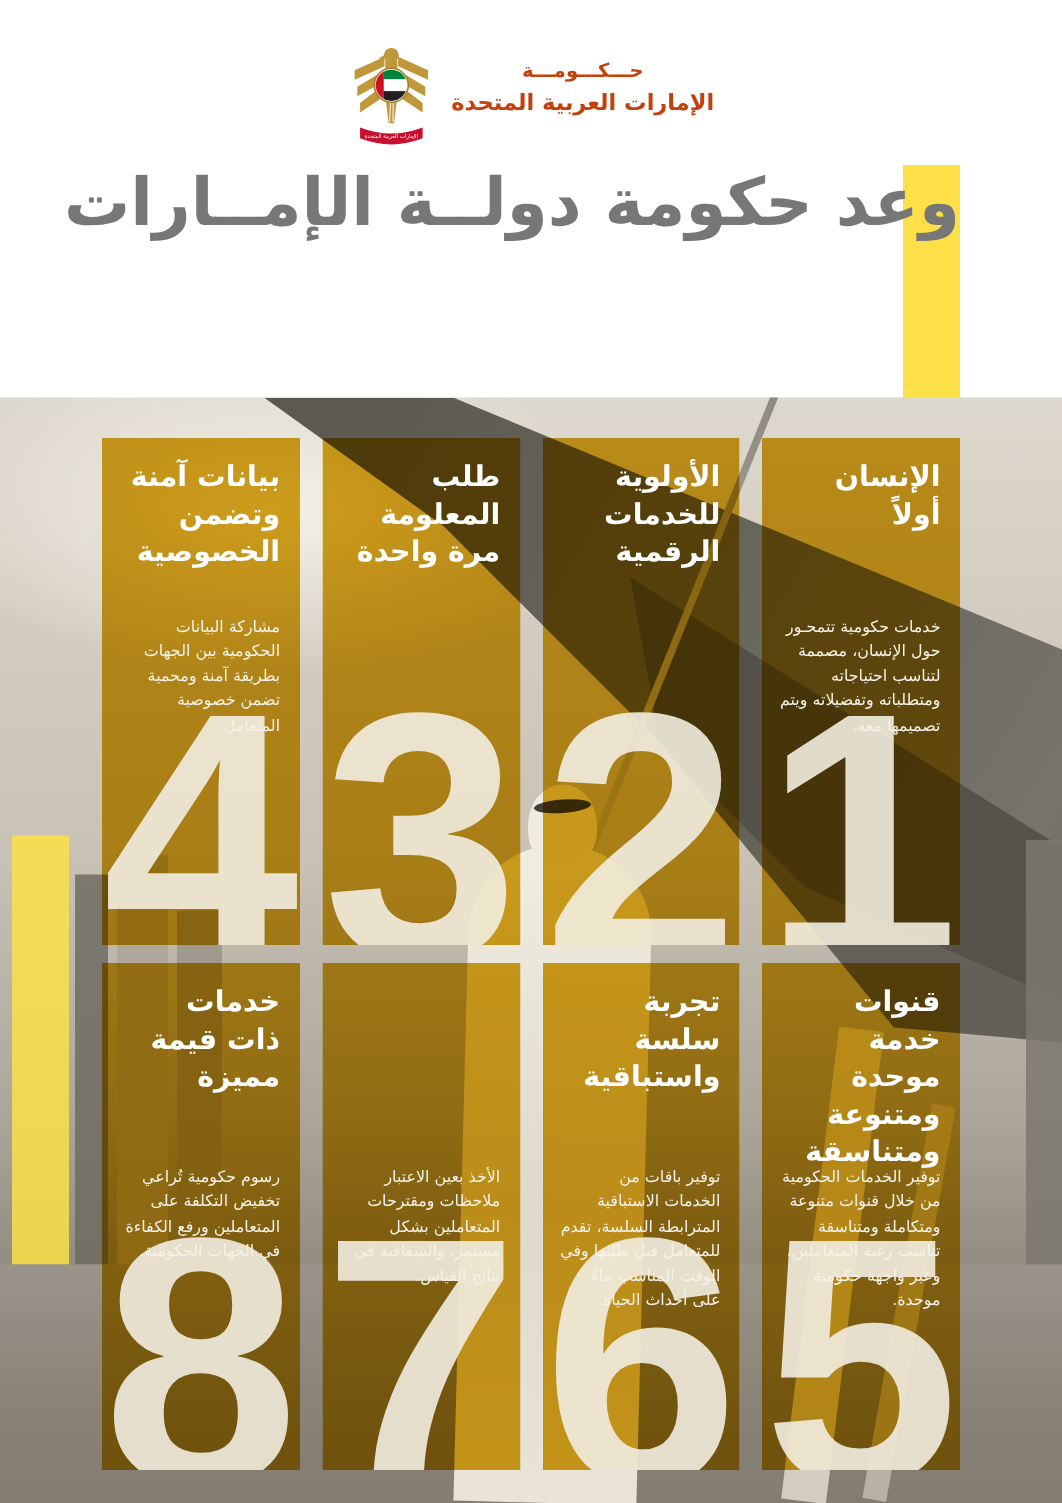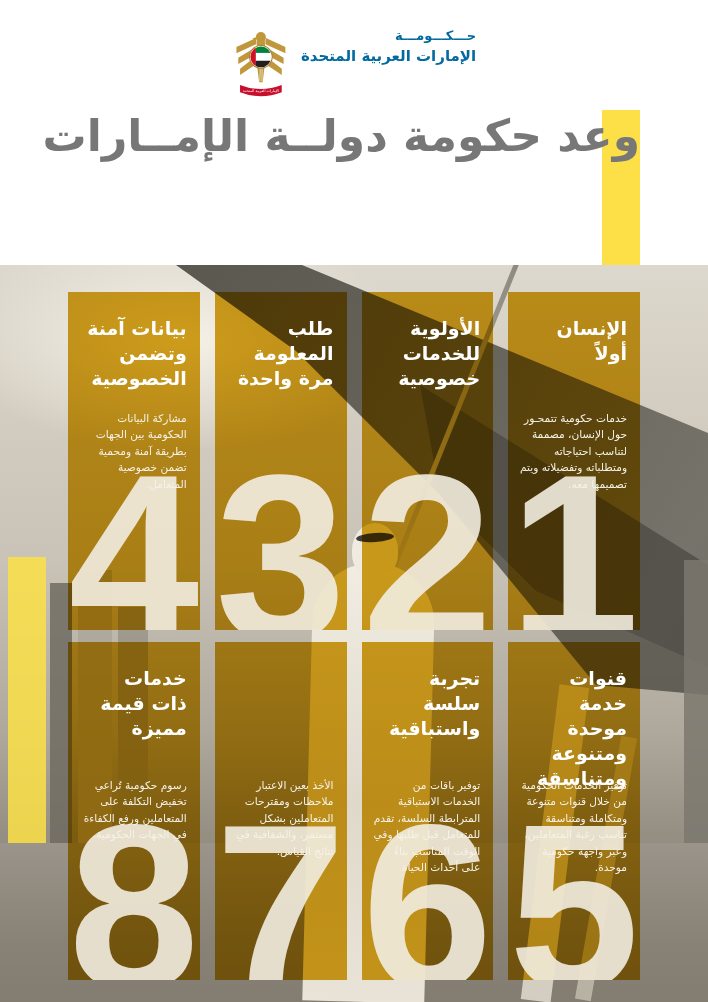--- a/index.html
+++ b/index.html
@@ -2,21 +2,21 @@
 <html lang="ar"><head>
 <meta charset="utf-8">
 <style>
   html,body{margin:0;padding:0;background:#ffffff;}
   .page{position:relative;width:708px;height:1002px;background:#ffffff;overflow:hidden;
         font-family:"DejaVu Sans",sans-serif;}
 
   
   .logo-row{position:absolute;top:28px;left:50%;transform:translateX(-50%);
             display:flex;align-items:flex-start;gap:11px;}
-  .gov-text{direction:rtl;text-align:right;color:#0369a1;}
+  .gov-text{margin-top:12px;direction:rtl;text-align:center;color:#c2410c;}
   .gov-line1{font-size:13px;font-weight:bold;letter-spacing:1px;}
   .gov-line2{font-size:15px;font-weight:bold;margin-top:4px;white-space:nowrap;}
 
   
   .main-title{position:absolute;top:110px;right:68px;left:60px;direction:rtl;text-align:right;
               color:#777777;font-weight:bold;}
   .main-title .t1{font-size:44px;line-height:1.2;letter-spacing:-1px;white-space:nowrap;}
   .main-title .t2{font-size:41px;line-height:1.2;letter-spacing:-1px;margin-top:6px;white-space:nowrap;}
 
   
@@ -56,21 +56,21 @@
   
   .grid{position:absolute;left:68px;top:27px;width:572px;direction:rtl;
         display:grid;grid-template-columns:repeat(4,1fr);grid-auto-rows:338px;
         column-gap:15px;row-gap:12px;}
   .card{position:relative;overflow:hidden;}
   .card-bg{position:absolute;inset:0;background:#D6A51E;mix-blend-mode:multiply;}
   .num{position:absolute;left:0;right:0;bottom:-45px;text-align:center;
        font-family:"Liberation Sans","DejaVu Sans",sans-serif;font-weight:bold;
        font-size:235px;line-height:1;color:rgba(242,237,225,.9);}
   .card-content{position:relative;z-index:2;direction:rtl;text-align:right;color:#ffffff;
-                padding:24px 13px 0 12px;height:324px;}
+                padding:14px 13px 0 12px;height:324px;}
   .card-content h3{margin:0;font-size:19px;line-height:1.32;font-weight:bold;white-space:pre-line;}
   .card-content .body{position:absolute;top:118px;right:13px;left:11px;margin:0;
                 font-size:10.6px;line-height:1.55;color:#F5F2E9;}
   .card.r2 .card-content .body{top:135px;text-align:right;}
 </style>
 </head>
 <body>
 
 <div class="page">
 
@@ -151,21 +151,21 @@
           <p class="body">خدمات حكومية تتمحـور حول الإنسان، مصممة لتناسب احتياجاته ومتطلباته وتفضيلاته ويتم تصميمها معه.</p>
         </div>
       </div>
 
       <div class="card r1">
         <div class="card-bg"></div>
         <div class="num">2</div>
         <div class="card-content">
           <h3>الأولوية
 للخدمات
-خصوصية</h3>
+الرقمية</h3>
         </div>
       </div>
 
       <div class="card r1">
         <div class="card-bg"></div>
         <div class="num">3</div>
         <div class="card-content">
           <h3>طلب
 المعلومة
 مرة واحدة</h3>

